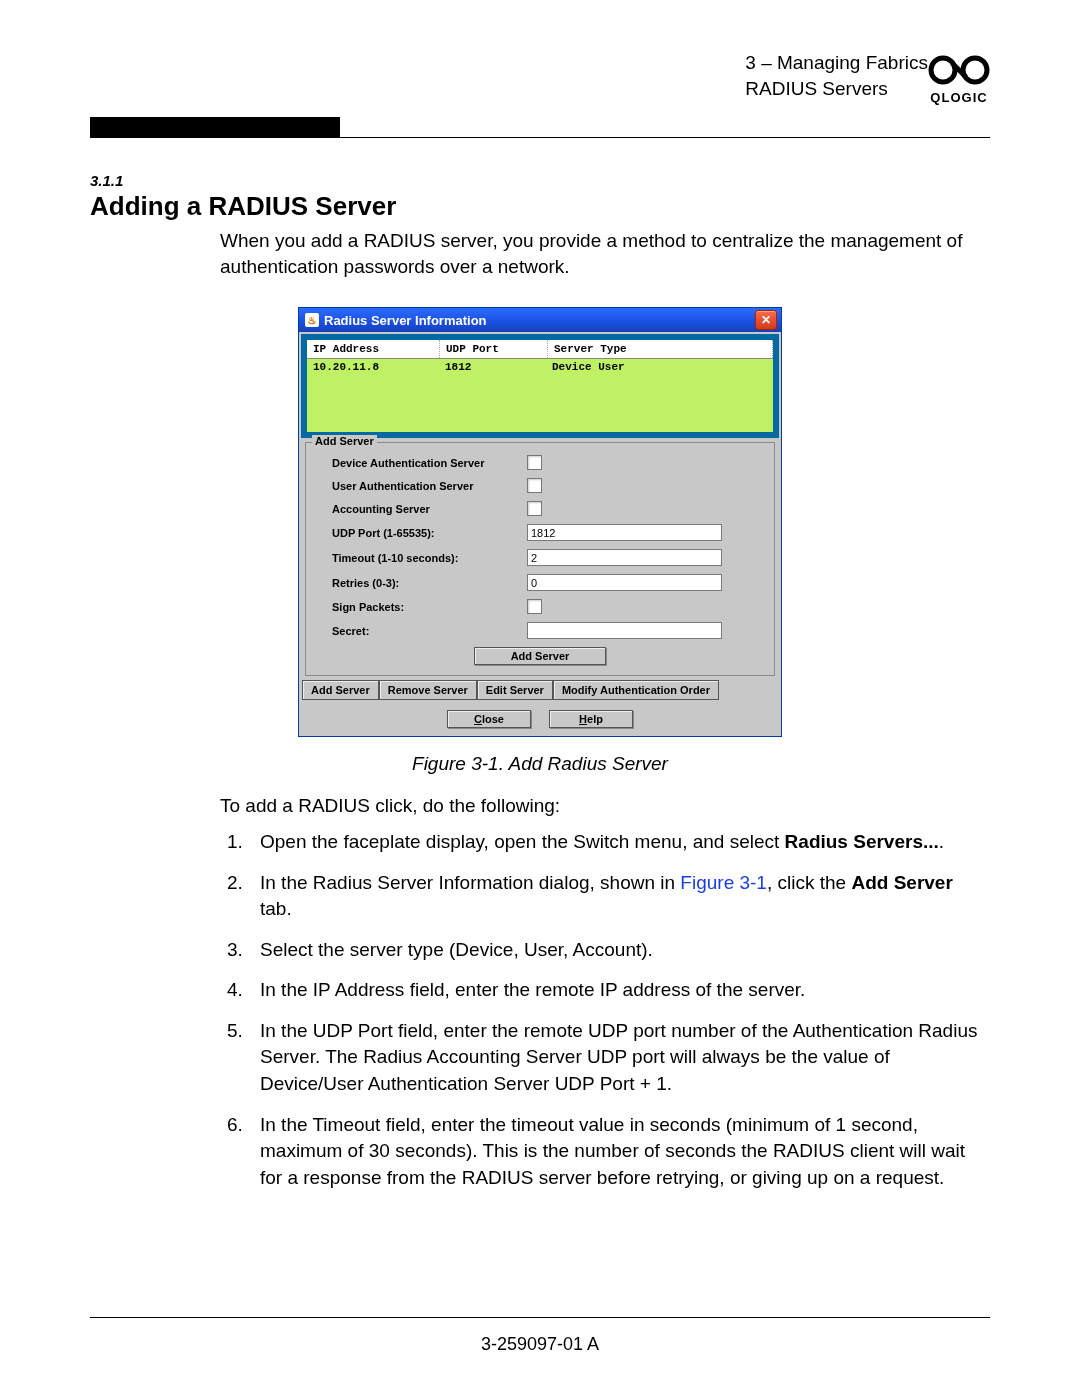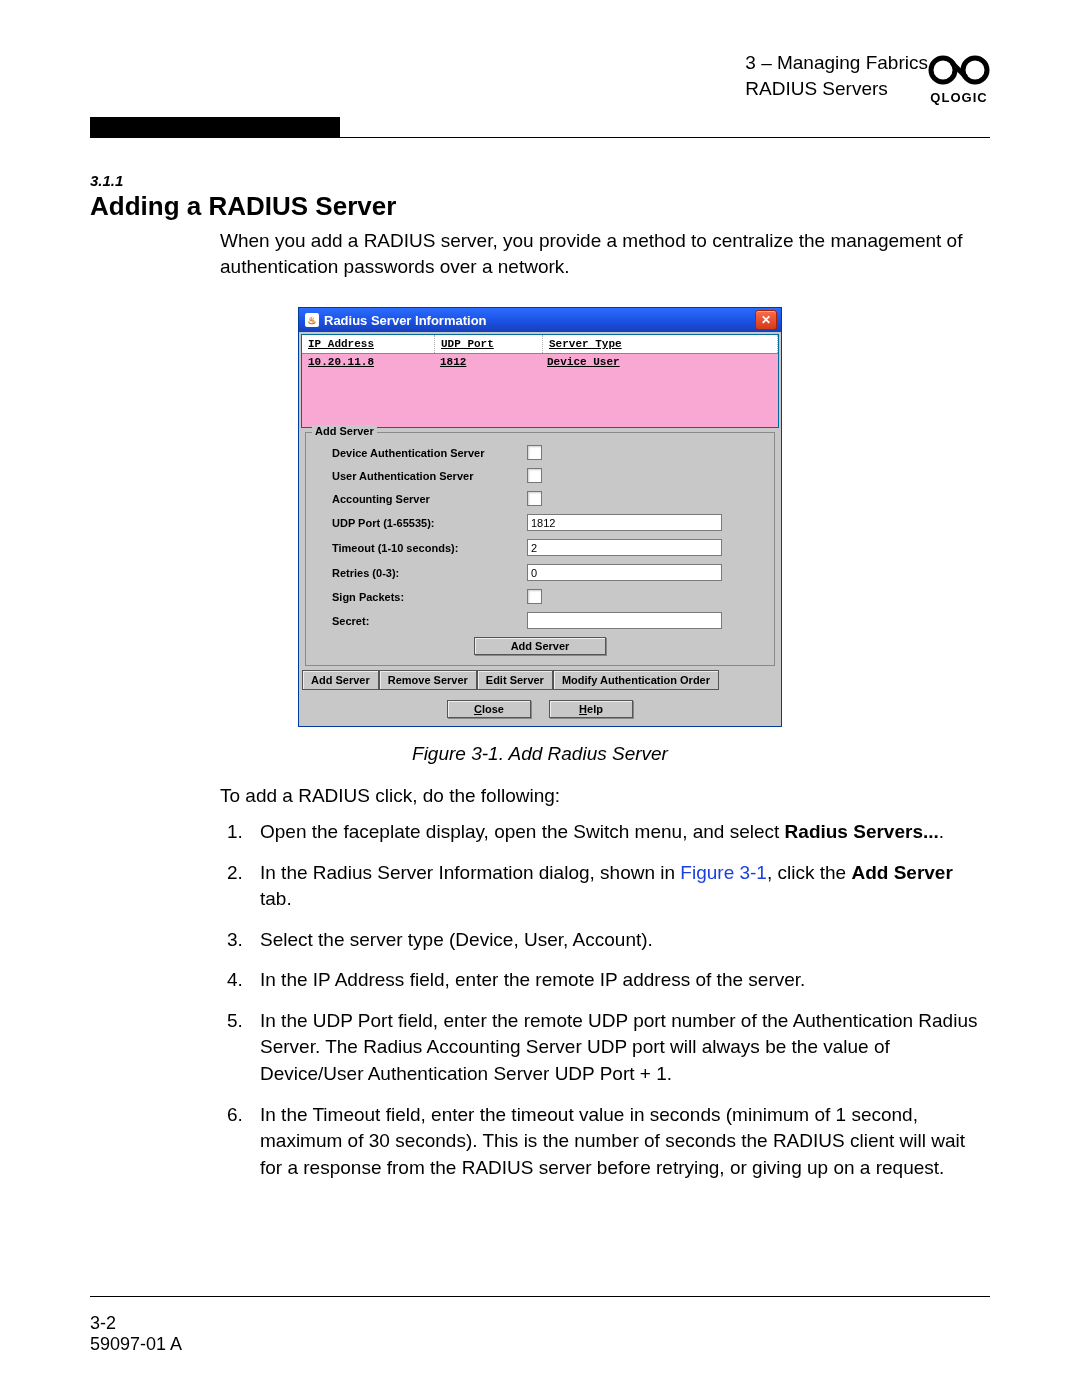--- a/index.html
+++ b/index.html
@@ -94,26 +94,25 @@
     width:20px; height:18px;
     background: linear-gradient(to bottom,#ff6b4a,#d13a1a);
     border:1px solid #aa2200;
     border-radius:3px;
     color:#fff;
     display:flex; align-items:center; justify-content:center;
     font-size:12px; font-weight:bold;
     box-shadow: inset 0 1px 0 rgba(255,255,255,0.4);
   }
   .table-area {
-    background:#f9a8d4;
-    border:1px solid #0369a1;
+    background:#bef264;
+    border:6px solid #0369a1;
     margin:2px;
     height:92px;
     overflow:hidden;
-    text-decoration:underline;
   }
   .table-head {
     display:flex;
     font-size:11px;
     font-weight:bold;
     border-bottom:1px solid #888;
     background:#fff;
   }
   .th {
     padding:3px 6px;
@@ -219,21 +218,21 @@
     padding-left: 12px;
     margin-bottom: 14px;
   }
   .link { color: #1a3fe0; }
   .footer {
     position:absolute;
     bottom: 42px;
     left:90px; right:90px;
   }
   .footer-rule{ border:none; border-top:1.5px solid #000; margin-bottom:16px;}
-  .footer-row{ display:flex; justify-content:center; font-size:18px;flex-direction:column;}
+  .footer-row{ display:flex; justify-content:center; font-size:18px;}
 </style>
 </head>
 <body>
 
 <div class="page">
   <div class="header">
     <div class="header-left">
       <div>3 – Managing Fabrics</div>
       <div>RADIUS Servers</div>
     </div>

